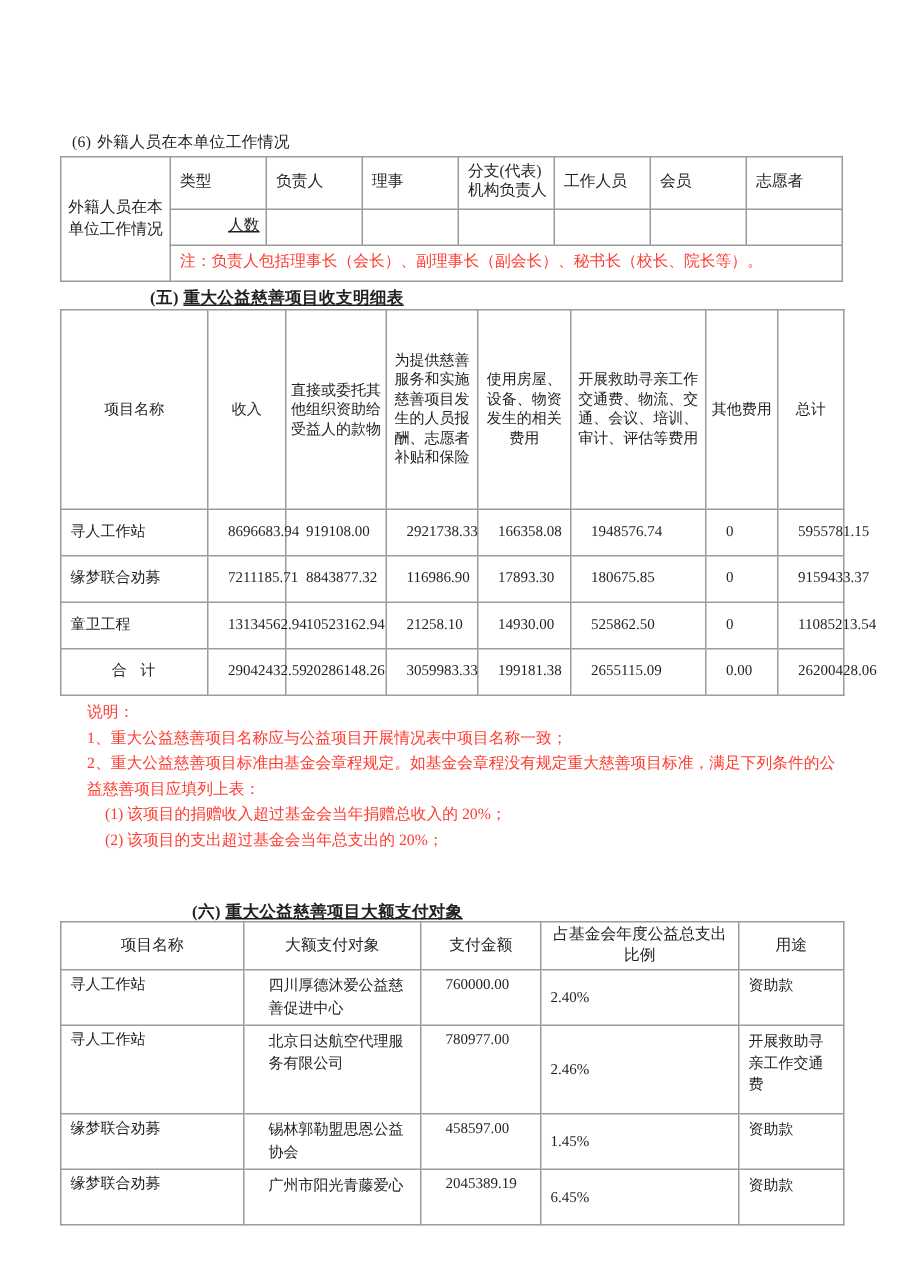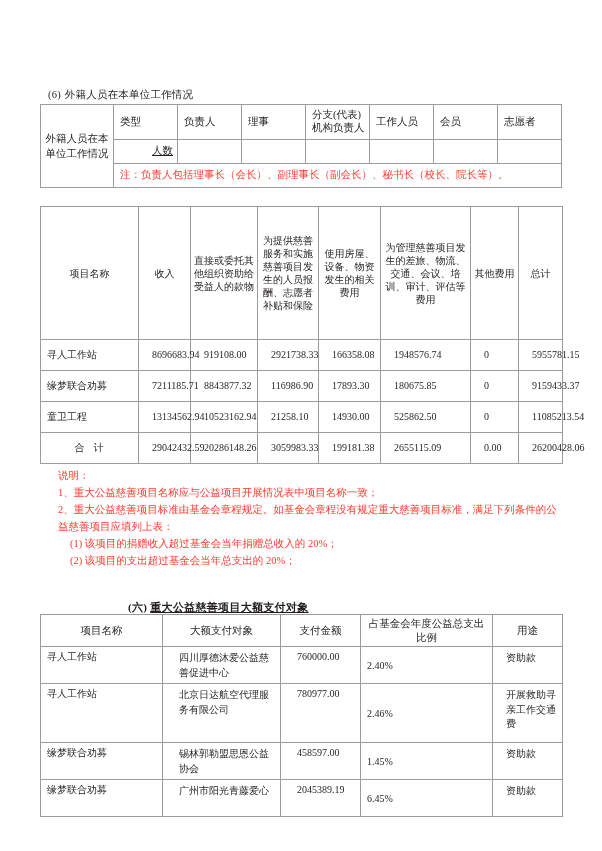--- a/index.html
+++ b/index.html
@@ -148,21 +148,21 @@
   #large-payment-table td {
     font-size: 10px;
     vertical-align: top;
     padding-top: 4px;
     height: 30px;
   }
   #large-payment-table td.name   { padding-left: 6px; }
   #large-payment-table td.target { padding-left: 16px; line-height: 1.45; }
   #large-payment-table td.amount { padding-left: 16px; }
   #large-payment-table td.ratio  { padding-left: 6px; vertical-align: middle; }
-  #large-payment-table td.use    { padding-left: 13px; line-height: 1.45; }
+  #large-payment-table td.use    { padding-left: 6px; line-height: 1.45; }
   #large-payment-table tr.tall td { height: 52px; }
 </style>
 </head>
 <body>
 
 <div class="page">
 
   <div class="sec-6-caption">
     <span class="num">(6)</span><span>外籍人员在本单位工作情况</span>
   </div>
@@ -187,40 +187,44 @@
       <td class="cnt"></td>
       <td class="cnt"></td>
       <td class="cnt"></td>
     </tr>
     <tr>
       <td class="note" colspan="7">注：负责人包括理事长（会长）、副理事长（副会长）、秘书长（校长、院长等）。</td>
     </tr>
   </tbody>
     </table>
 
+  <div class="sec-title" id="sec5-title">
+    <span>(五)</span>
+    <span class="u">重大公益慈善项目收支明细表</span>
+  </div>
 
   <table class="tbl" id="major-project-table">
     <colgroup>
       <col style="width:98px">
         <col style="width:52px">
         <col style="width:67px">
         <col style="width:61px">
       <col style="width:62px">
         <col style="width:90px">
         <col style="width:48px">
         <col style="width:44px">
     </colgroup>
     <tbody>
         <tr>
       <th>项目名称</th>
       <th>收入</th>
       <th>直接或委托其他组织资助给受益人的款物</th>
       <th>为提供慈善服务和实施慈善项目发生的人员报酬、志愿者补贴和保险</th>
       <th>使用房屋、设备、物资发生的相关费用</th>
-      <th>为管理慈善项目发生的差旅、物流、交通、会议、培训、审计、评估等费用</th>
+      <th>开展救助寻亲工作交通费、物流、交通、会议、培训、审计、评估等费用</th>
       <th>其他费用</th>
       <th>总计</th>
     </tr>
     <tr>
       <td class="name">寻人工作站</td>
       <td class="num">8696683.94</td>
       <td class="num">919108.00</td>
       <td class="num">2921738.33</td>
       <td class="num">166358.08</td>
       <td class="num">1948576.74</td>

